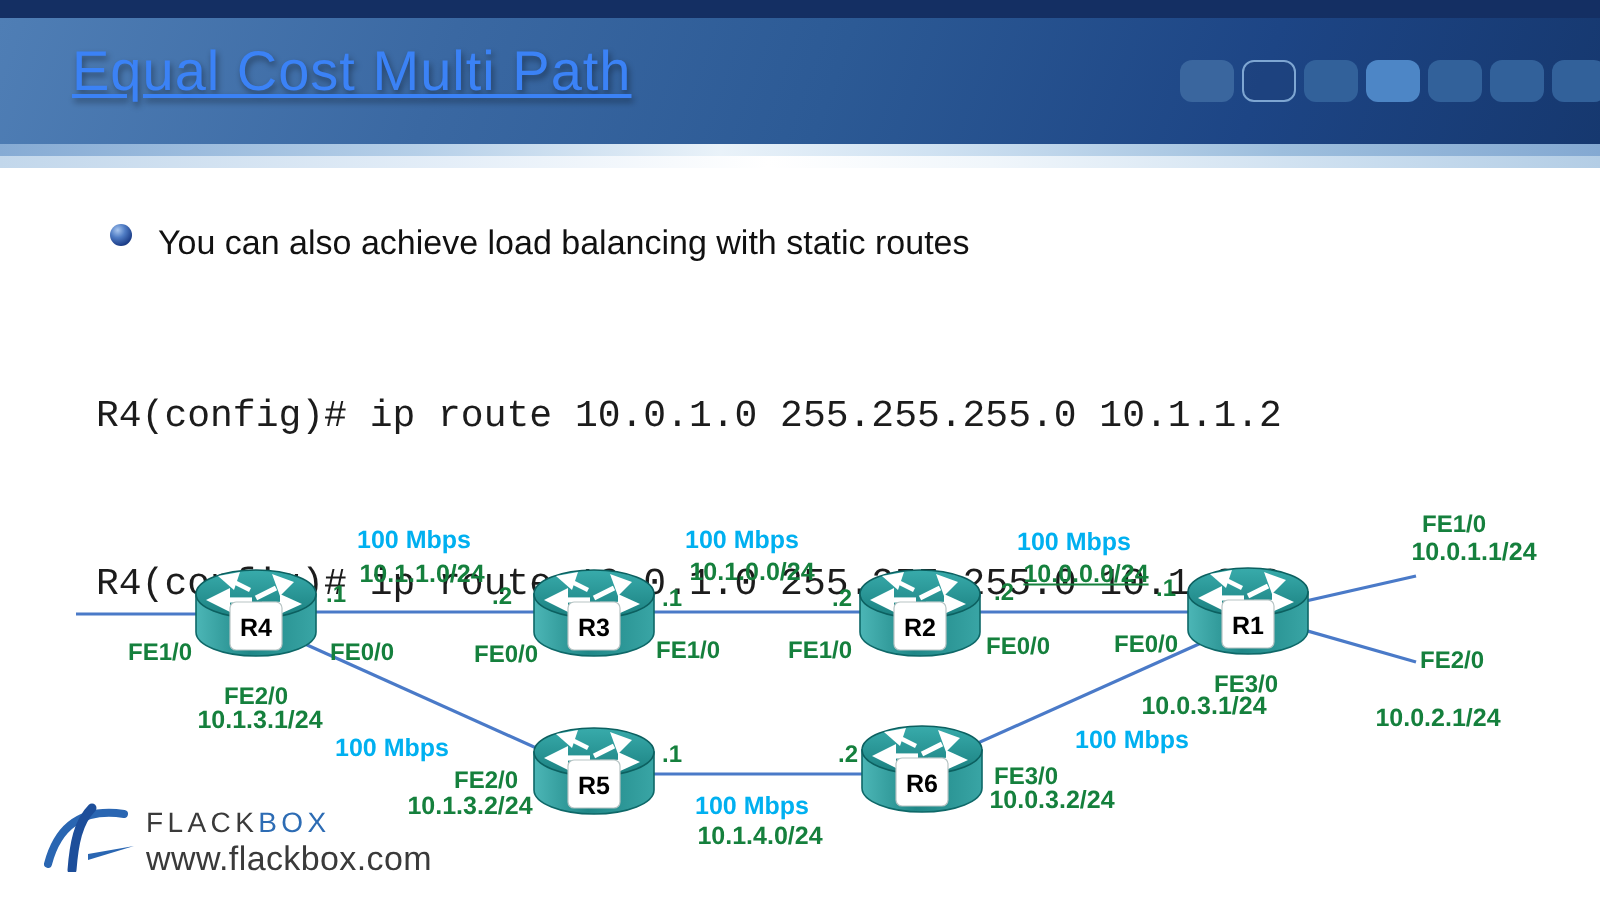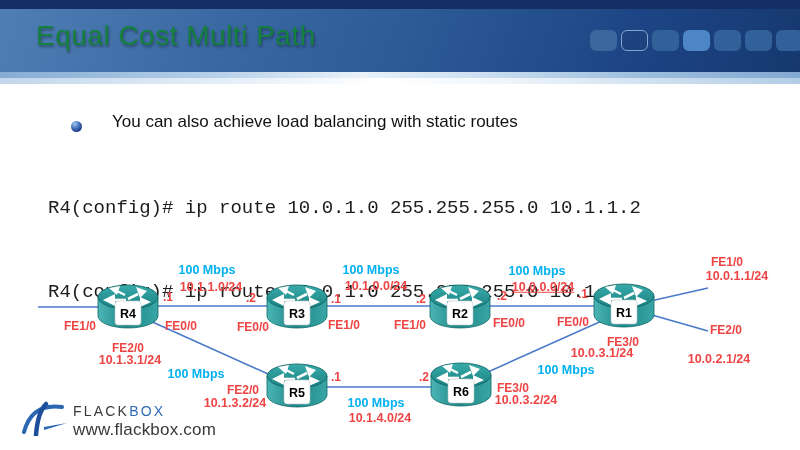--- a/index.html
+++ b/index.html
@@ -7,40 +7,40 @@
          font-family:"Liberation Sans",sans-serif;}
 
   
   .header{position:absolute;top:0;left:0;width:800px;height:84px;}
   .header-topbar{position:absolute;top:0;left:0;width:100%;height:9px;background:#142f63;}
   .header-main{position:absolute;top:9px;left:0;width:100%;height:63px;
      background:linear-gradient(110deg,#4f7eb5 0%,#3a68a2 28%,#2c5a95 52%,#1d4585 78%,#16386f 100%);}
   .stripe{position:absolute;top:72px;left:0;width:100%;height:12px;}
   .stripe .s1{height:6px;background:linear-gradient(90deg,#86abd4 0%,#b5cfe8 26%,#e9f2f9 45%,#d0e2f2 58%,#9dbedd 80%,#84a9d2 100%);}
   .stripe .s2{height:6px;background:linear-gradient(90deg,#c2d7eb 0%,#e4eef8 28%,#ffffff 48%,#f0f6fb 62%,#c8dcee 86%,#b3cde5 100%);}
-  .title{position:absolute;left:36px;top:20px;font-size:28px;font-weight:500;color:#15803d;
-         letter-spacing:.5px;text-shadow:1px 2px 3px rgba(0,0,0,.4);}
+  .title{position:absolute;left:36px;top:20px;font-size:28px;font-weight:500;color:#3b82f6;
+         letter-spacing:.5px;text-shadow:1px 2px 3px rgba(0,0,0,.4);text-decoration:underline;}
   .squares{position:absolute;top:30px;right:-3px;display:flex;gap:4px;}
   .sq{width:27px;height:21px;border-radius:6px;background:#32619a;}
   .sq.t1{background:#3a669e;}
   .sq.outlined{background:rgba(30,60,110,.25);border:1.5px solid #7ea6d2;box-sizing:border-box;}
   .sq.bright{background:#4d86c6;}
 
   
-  .bullet-row{position:absolute;left:71px;top:112px;display:flex;align-items:flex-end;gap:30px;}
+  .bullet-row{position:absolute;left:55px;top:112px;display:flex;align-items:flex-start;gap:13px;}
   .bullet-dot{width:11px;height:11px;border-radius:50%;flex:0 0 auto;
      background:radial-gradient(circle at 35% 28%,#a8c6ef 0%,#4f7cc4 35%,#1d3f8a 72%,#122a60 100%);}
   .bullet-text{font-size:17px;color:#111;}
   .config{position:absolute;left:48px;top:138px;color:#1c1c1c;
      font-family:"Liberation Mono","DejaVu Sans Mono",monospace;font-size:19px;line-height:28px;white-space:pre;}
 
   
   #diagram-svg{position:absolute;left:0;top:0;width:800px;height:450px;}
   .dlabel{position:absolute;transform:translate(-50%,-50%);white-space:nowrap;
-          font-weight:bold;color:#ef4444;line-height:1;}
+          font-weight:bold;color:#15803d;line-height:1;}
   .kind-speed{color:#00B0F0;font-size:12.5px;}
   .kind-net{font-size:12.5px;}
   .kind-if{font-size:12px;}
   .kind-dot{font-size:12px;}
 
   
   .logo{position:absolute;left:22px;top:399px;display:flex;align-items:flex-start;gap:5px;}
   .logo-icon{width:46px;height:37px;}
   .logo-name{font-size:14px;letter-spacing:2.2px;font-weight:500;color:#3a3a3a;margin-top:4px;}
   .logo-name .box{color:#2d6cb4;}

